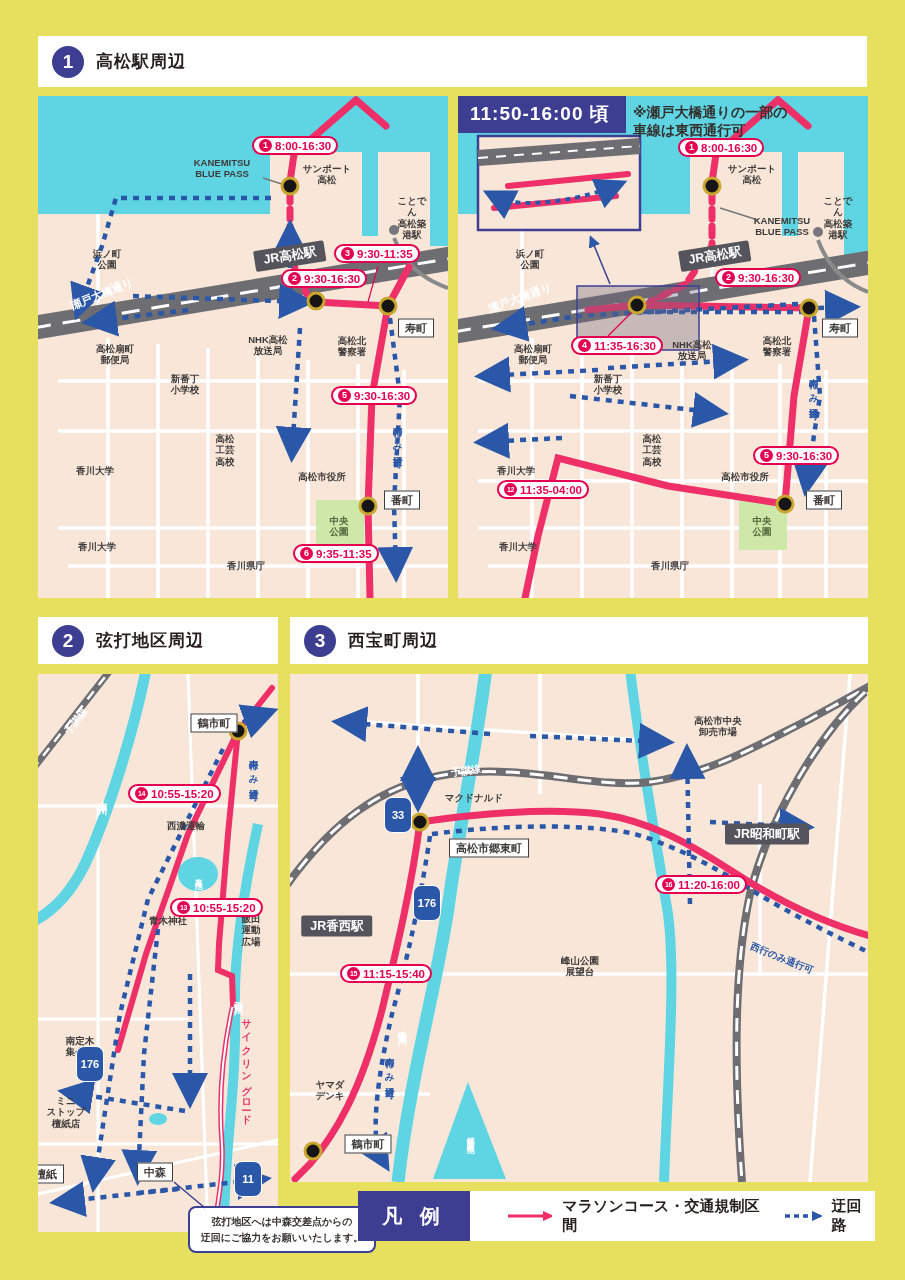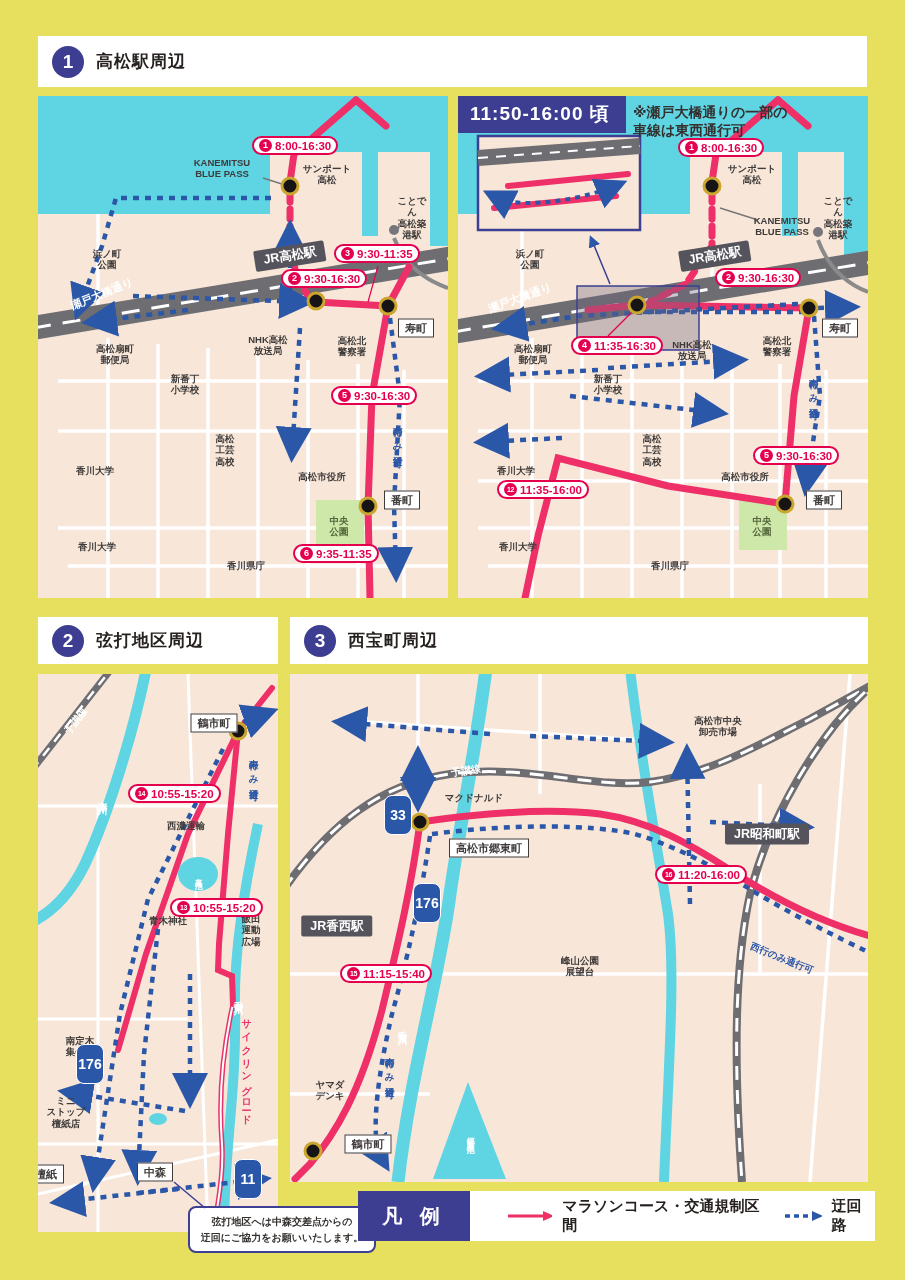--- a/index.html
+++ b/index.html
@@ -16,21 +16,21 @@
   .c-white{color:#fff;}
   .c-blue{color:#2b57a8;}
   .c-red{color:#e8326b;}
   .c-green{color:#55663c;}
   .v{writing-mode:vertical-rl;letter-spacing:2px;}
   .time-label{position:absolute;background:#fff;border:2px solid #e4004f;border-radius:10px;color:#e4004f;font-weight:bold;font-size:11.5px;padding:1px 5px;display:flex;align-items:center;gap:3px;white-space:nowrap;z-index:4;}
   .tnum{width:13px;height:13px;border-radius:50%;background:#e4004f;color:#fff;font-size:9px;line-height:13px;text-align:center;flex:0 0 auto;}
   .tnum.two{font-size:7px;letter-spacing:-0.5px;}
   .box-label{position:absolute;background:#fff;border:1.5px solid #3f3b3a;color:#3f3b3a;font-weight:bold;font-size:11px;padding:1px 6px;transform:translate(-50%,-50%);white-space:nowrap;z-index:4;}
   .station-label{position:absolute;background:#55545c;color:#fff;font-weight:bold;font-size:12.5px;padding:2px 9px;transform:translate(-50%,-50%);white-space:nowrap;border-radius:2px;z-index:4;}
-  .shield{position:absolute;background:#2b57a8;color:#fff;font-weight:bold;font-size:14px;width:26px;text-align:center;border-radius:8px;transform:translate(-50%,-50%);border:1.5px solid #fff;z-index:3;padding:11px 0;}
+  .shield{position:absolute;background:#2b57a8;color:#fff;font-weight:bold;font-size:11px;width:26px;text-align:center;border-radius:8px;transform:translate(-50%,-50%);border:1.5px solid #fff;z-index:3;padding:11px 0;}
   .note-small{position:absolute;font-size:14px;font-weight:bold;color:#33302e;line-height:1.3;white-space:pre-line;z-index:5;}
   #note2-box{position:absolute;left:188px;top:1206px;width:172px;background:#fff;border:2px solid #3c3f92;border-radius:8px;padding:6px 6px;font-size:10px;font-weight:bold;color:#33302e;text-align:center;line-height:1.55;white-space:pre-line;z-index:6;}
   #legend{position:absolute;left:358px;top:1191px;height:50px;display:flex;z-index:6;}
   #legend-title{background:#3d3e91;color:#fff;font-weight:bold;font-size:20px;width:112px;display:flex;align-items:center;justify-content:center;letter-spacing:6px;}
   #legend-body{background:#fff;width:405px;display:flex;align-items:center;gap:10px;padding-left:38px;box-sizing:border-box;}
   .legend-text{font-size:15px;font-weight:bold;color:#26211f;}
 </style>
 </head>
 <body>
 
@@ -220,21 +220,21 @@
         <div class="time-label" style="left: 113px; top: 240px;">
           <span class="tnum">4</span>
           <span>11:35-16:30</span>
         </div>
         <div class="time-label" style="left: 295px; top: 350px;">
           <span class="tnum">5</span>
           <span>9:30-16:30</span>
         </div>
         <div class="time-label" style="left: 39px; top: 384px;">
           <span class="tnum two">12</span>
-          <span>11:35-16:00</span>
+          <span>11:35-04:00</span>
         </div>
         <div class="place-label" style="left: 294px; top: 78px; transform: translate(-50%, -50%);">サンポート
 高松</div>
         <div class="place-label" style="left: 324px; top: 130px; transform: translate(-50%, -50%);">KANEMITSU
 BLUE PASS</div>
         <div class="place-label" style="left: 380px; top: 122px; transform: translate(-50%, -50%);">ことでん
 高松築港駅</div>
         <div class="place-label" style="left: 72px; top: 163px; transform: translate(-50%, -50%);">浜ノ町
 公園</div>
         <div class="place-label c-white" style="left: 62px; top: 202px; font-size: 11px; transform: translate(-50%, -50%) rotate(-20deg);">瀬戸大橋通り</div>
@@ -380,21 +380,21 @@
         <path d="M420,148 L516,153" marker-end="url(#ar-d)"></path>
         <path d="M400,230 L397,78" marker-end="url(#ar-d)"></path>
         <path d="M140,162 C130,230 116,290 102,340 C88,400 82,450 88,478 L95,490" marker-end="url(#ar-d)"></path>
       </g>
       <g fill="#161414" stroke="#caa62f" stroke-width="3">
         <circle cx="130" cy="148" r="8"></circle>
           <circle cx="23" cy="477" r="8"></circle>
       </g>
     </svg>
     <div class="map-overlay">
-        <div class="time-label" style="left: 365px; top: 191px;">
+        <div class="time-label" style="left: 365px; top: 201px;">
           <span class="tnum two">16</span>
           <span>11:20-16:00</span>
         </div>
         <div class="time-label" style="left: 50px; top: 290px;">
           <span class="tnum two">15</span>
           <span>11:15-15:40</span>
         </div>
         <div class="place-label" style="left: 428px; top: 52px; transform: translate(-50%, -50%);">高松市中央
 卸売市場</div>
         <div class="place-label c-white" style="left: 176px; top: 97px; font-size: 10px; transform: translate(-50%, -50%) rotate(-8deg);">予讃線</div>

